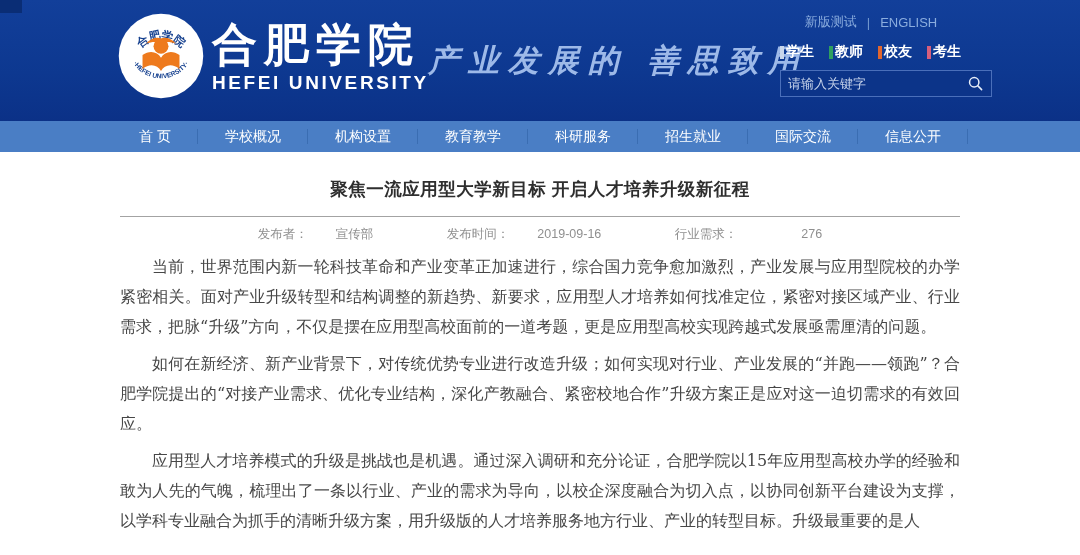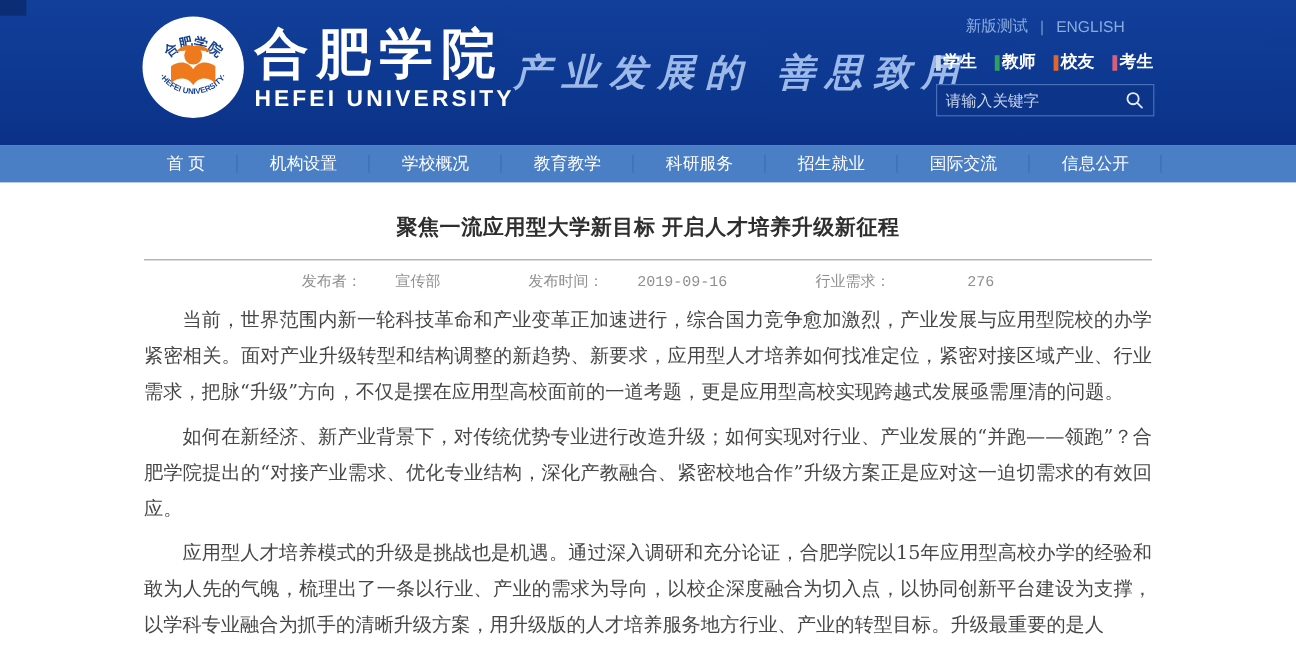--- a/index.html
+++ b/index.html
@@ -30,42 +30,42 @@
 
   .audience-row { display: flex; align-items: center; gap: 15px; margin-top: 12px; }
   .audience-item { display: flex; align-items: center; gap: 2px; color: #ffffff; font-size: 14px;
     font-weight: bold; cursor: pointer; }
   .aud-bar { width: 4px; height: 13px; display: inline-block; }
   .aud-bar-0 { background: #c9d7ec; }
   .aud-bar-1 { background: #2f9e5f; }
   .aud-bar-2 { background: #e0662f; }
   .aud-bar-3 { background: #d65f7d; }
 
-  .search-box { margin-top: 9px; width: 182px; height: 27px; border: 1px solid #4a6fba;
+  .search-box { margin-top: 9px; width: 212px; height: 27px; border: 1px solid #4a6fba;
     background: #0c3489; display: flex; align-items: center; padding: 0 7px; }
   .search-input { flex: 1; background: transparent; border: none; outline: none;
     color: #dfe8f5; font-size: 13px; font-family: "Liberation Sans", sans-serif; min-width: 0; }
   .search-input::placeholder { color: #c6d3ea; opacity: 1; }
   .search-icon { width: 17px; height: 17px; flex: 0 0 auto; cursor: pointer; }
 
   
   .nav { width: 100%; height: 31px; background: #4a7ec5; display: flex; align-items: flex-start;
     padding-left: 112px; }
   .nav-item { position: relative; color: #ffffff; font-size: 14px; line-height: 31px;
     padding: 0 27px; cursor: pointer; white-space: nowrap; }
   .nav-item::after { content: ""; position: absolute; right: 0; top: 8px; width: 1px; height: 15px;
     background: #3a6db2; }
 
   
   .content { padding: 0 120px; }
   .article-title { margin-top: 25px; text-align: center; font-size: 17.5px; font-weight: bold;
     color: #2e2e2e; letter-spacing: 0.5px; }
   .title-divider { margin-top: 15px; border: none; border-top: 1px solid #a3a3a3; height: 0; }
   .article-meta { margin-top: 9px; text-align: center; font-size: 12.5px; color: #8f8f8f; }
-  .article-meta span { margin: 0 14px; font-family: Liberation Mono, monospace; }
+  .article-meta span { margin: 0 14px; }
   .meta-gap { display: inline-block; width: 14px; }
 
   .article-body { margin-top: 9px; }
   .article-body p { font-family: "DejaVu Serif", serif; font-size: 16px; line-height: 30px;
     color: #474747; text-align: justify; text-indent: 2em; margin: 7px 0; }
 </style>
 </head>
 <body>
 
 <div class="page">
@@ -132,22 +132,22 @@
         <svg class="search-icon" viewBox="0 0 20 20">
           <circle cx="8.5" cy="8.5" r="5.5" fill="none" stroke="#e6edf8" stroke-width="1.8"></circle>
           <line x1="12.8" y1="12.8" x2="17.2" y2="17.2" stroke="#e6edf8" stroke-width="1.8" stroke-linecap="round"></line>
         </svg>
       </div>
     </div>
   </div>
 
   <div class="nav">
     <div class="nav-item">首 页</div>
+    <div class="nav-item">学校概况</div>
     <div class="nav-item">机构设置</div>
-    <div class="nav-item">学校概况</div>
     <div class="nav-item">教育教学</div>
     <div class="nav-item">科研服务</div>
     <div class="nav-item">招生就业</div>
     <div class="nav-item">国际交流</div>
     <div class="nav-item">信息公开</div>
 
   </div>
 
   <div class="content">
     <h1 class="article-title">聚焦一流应用型大学新目标 开启人才培养升级新征程</h1>

